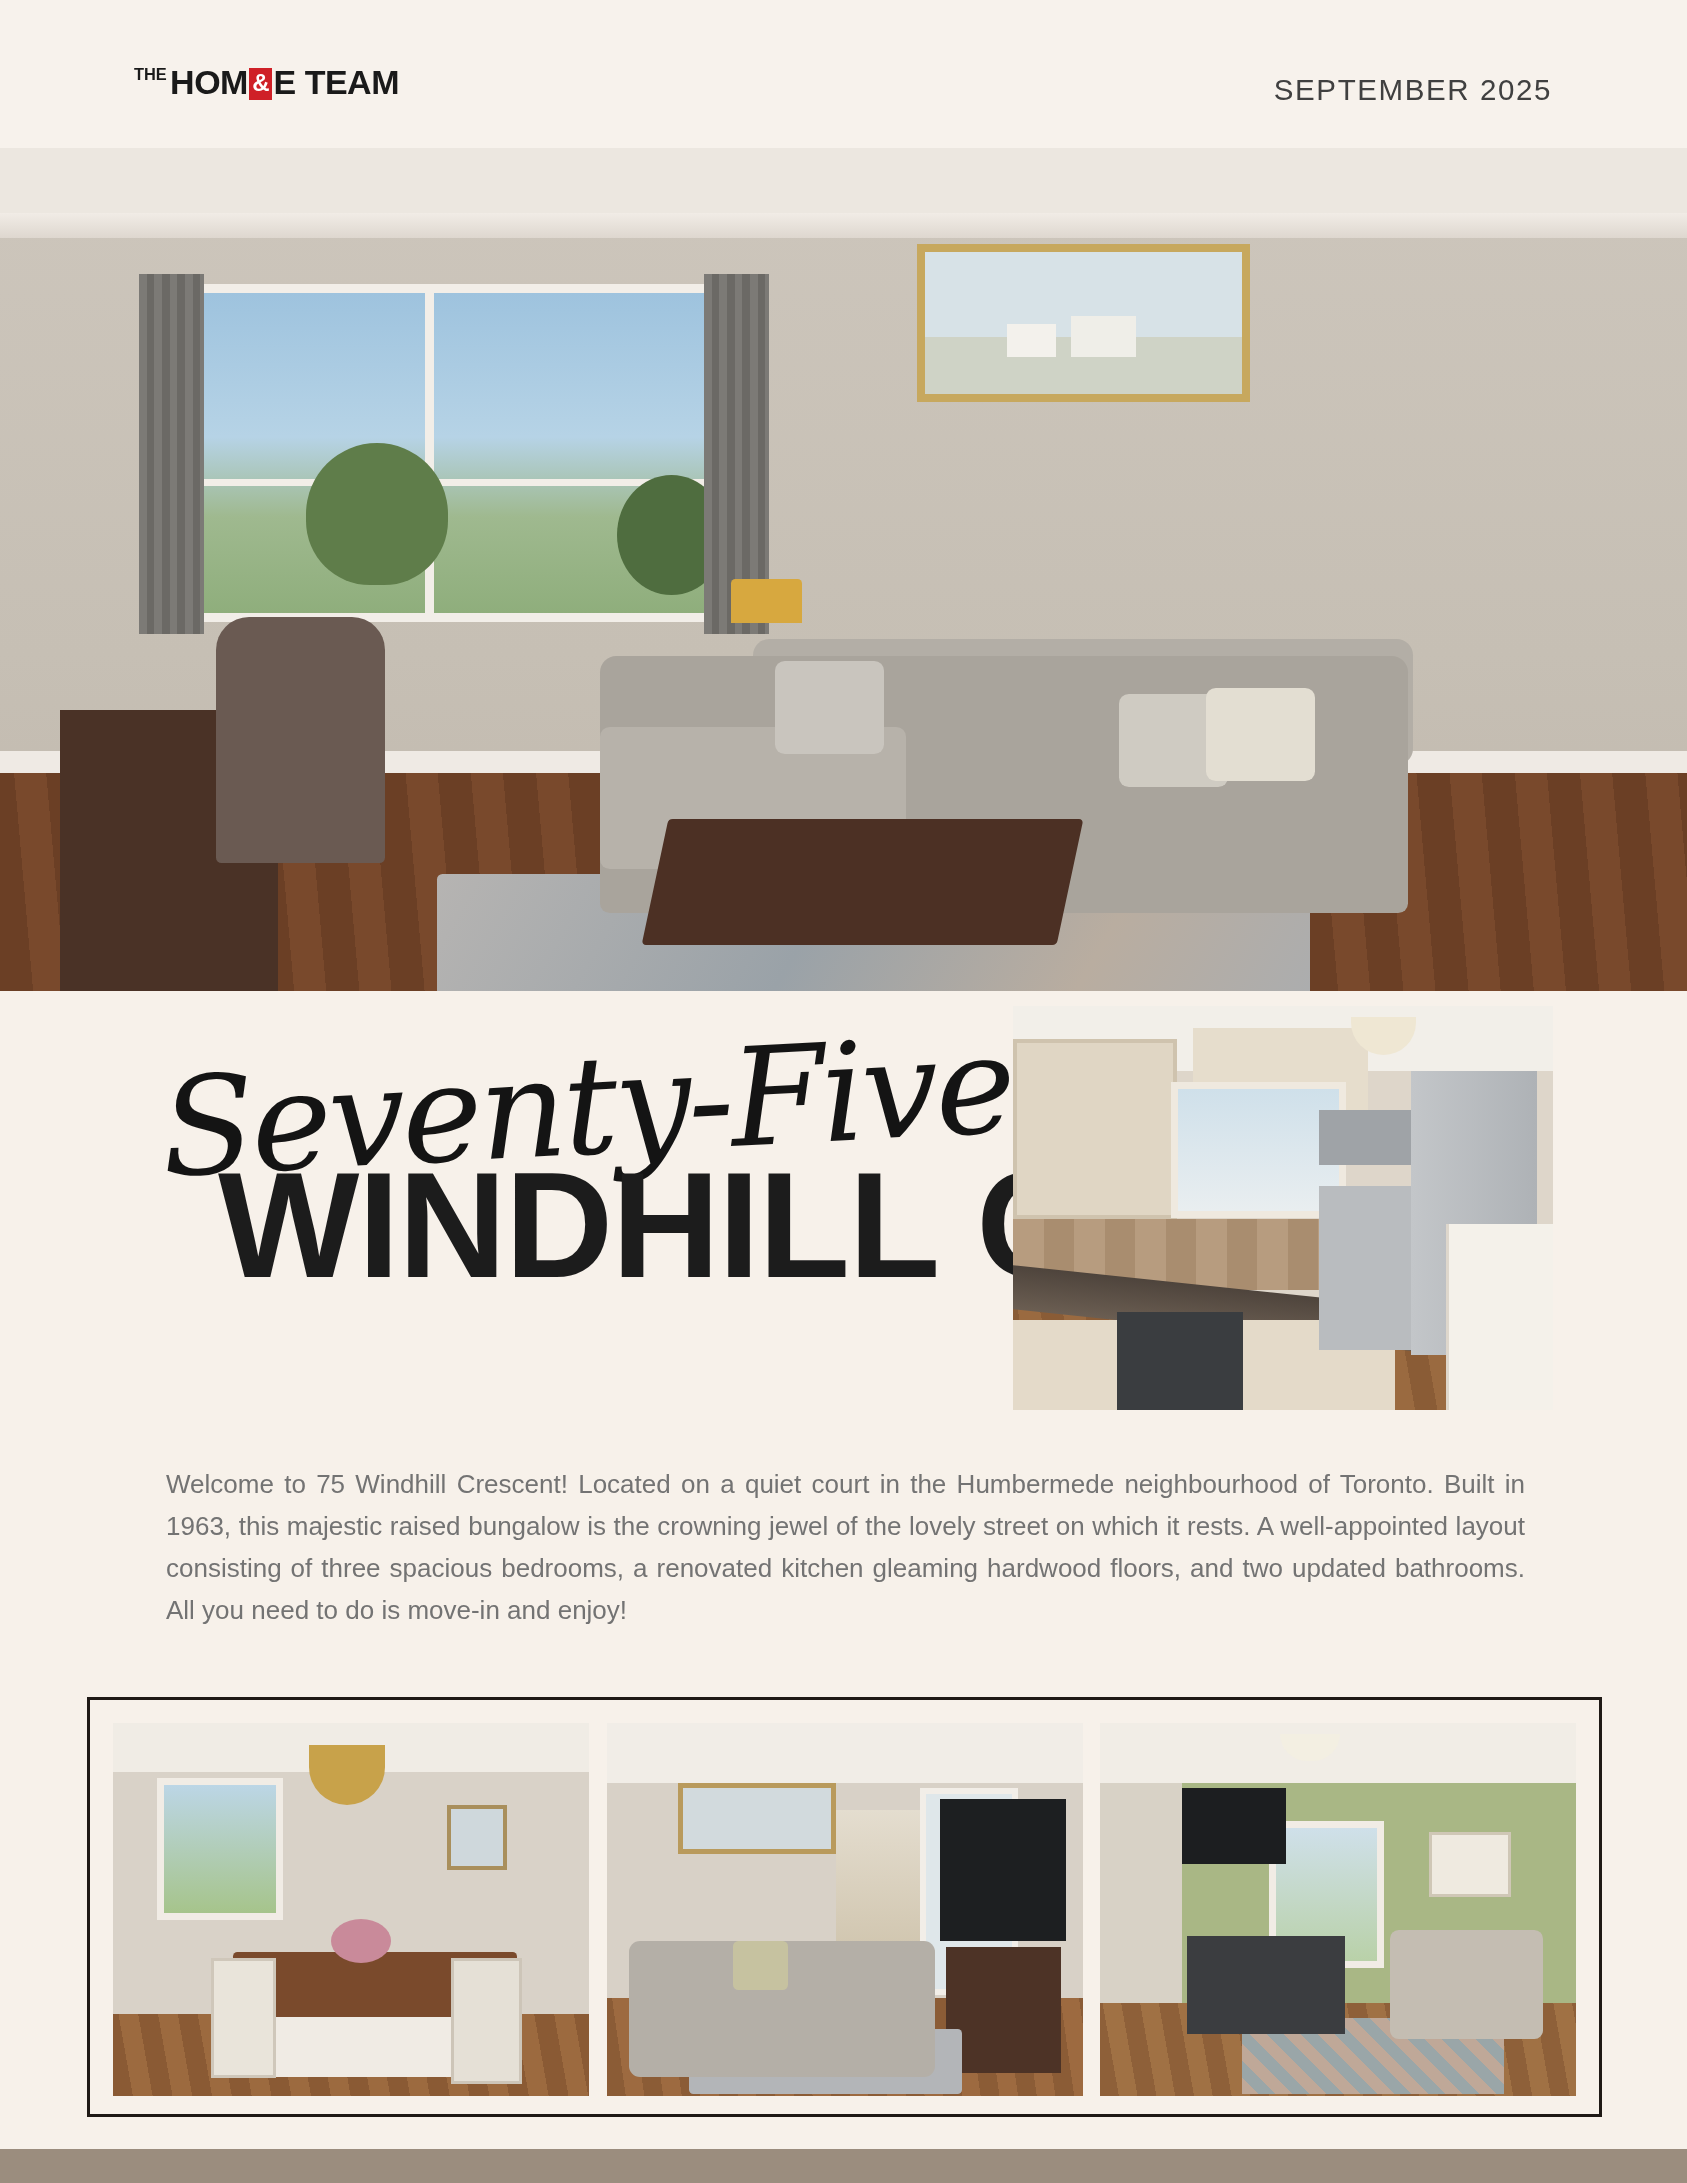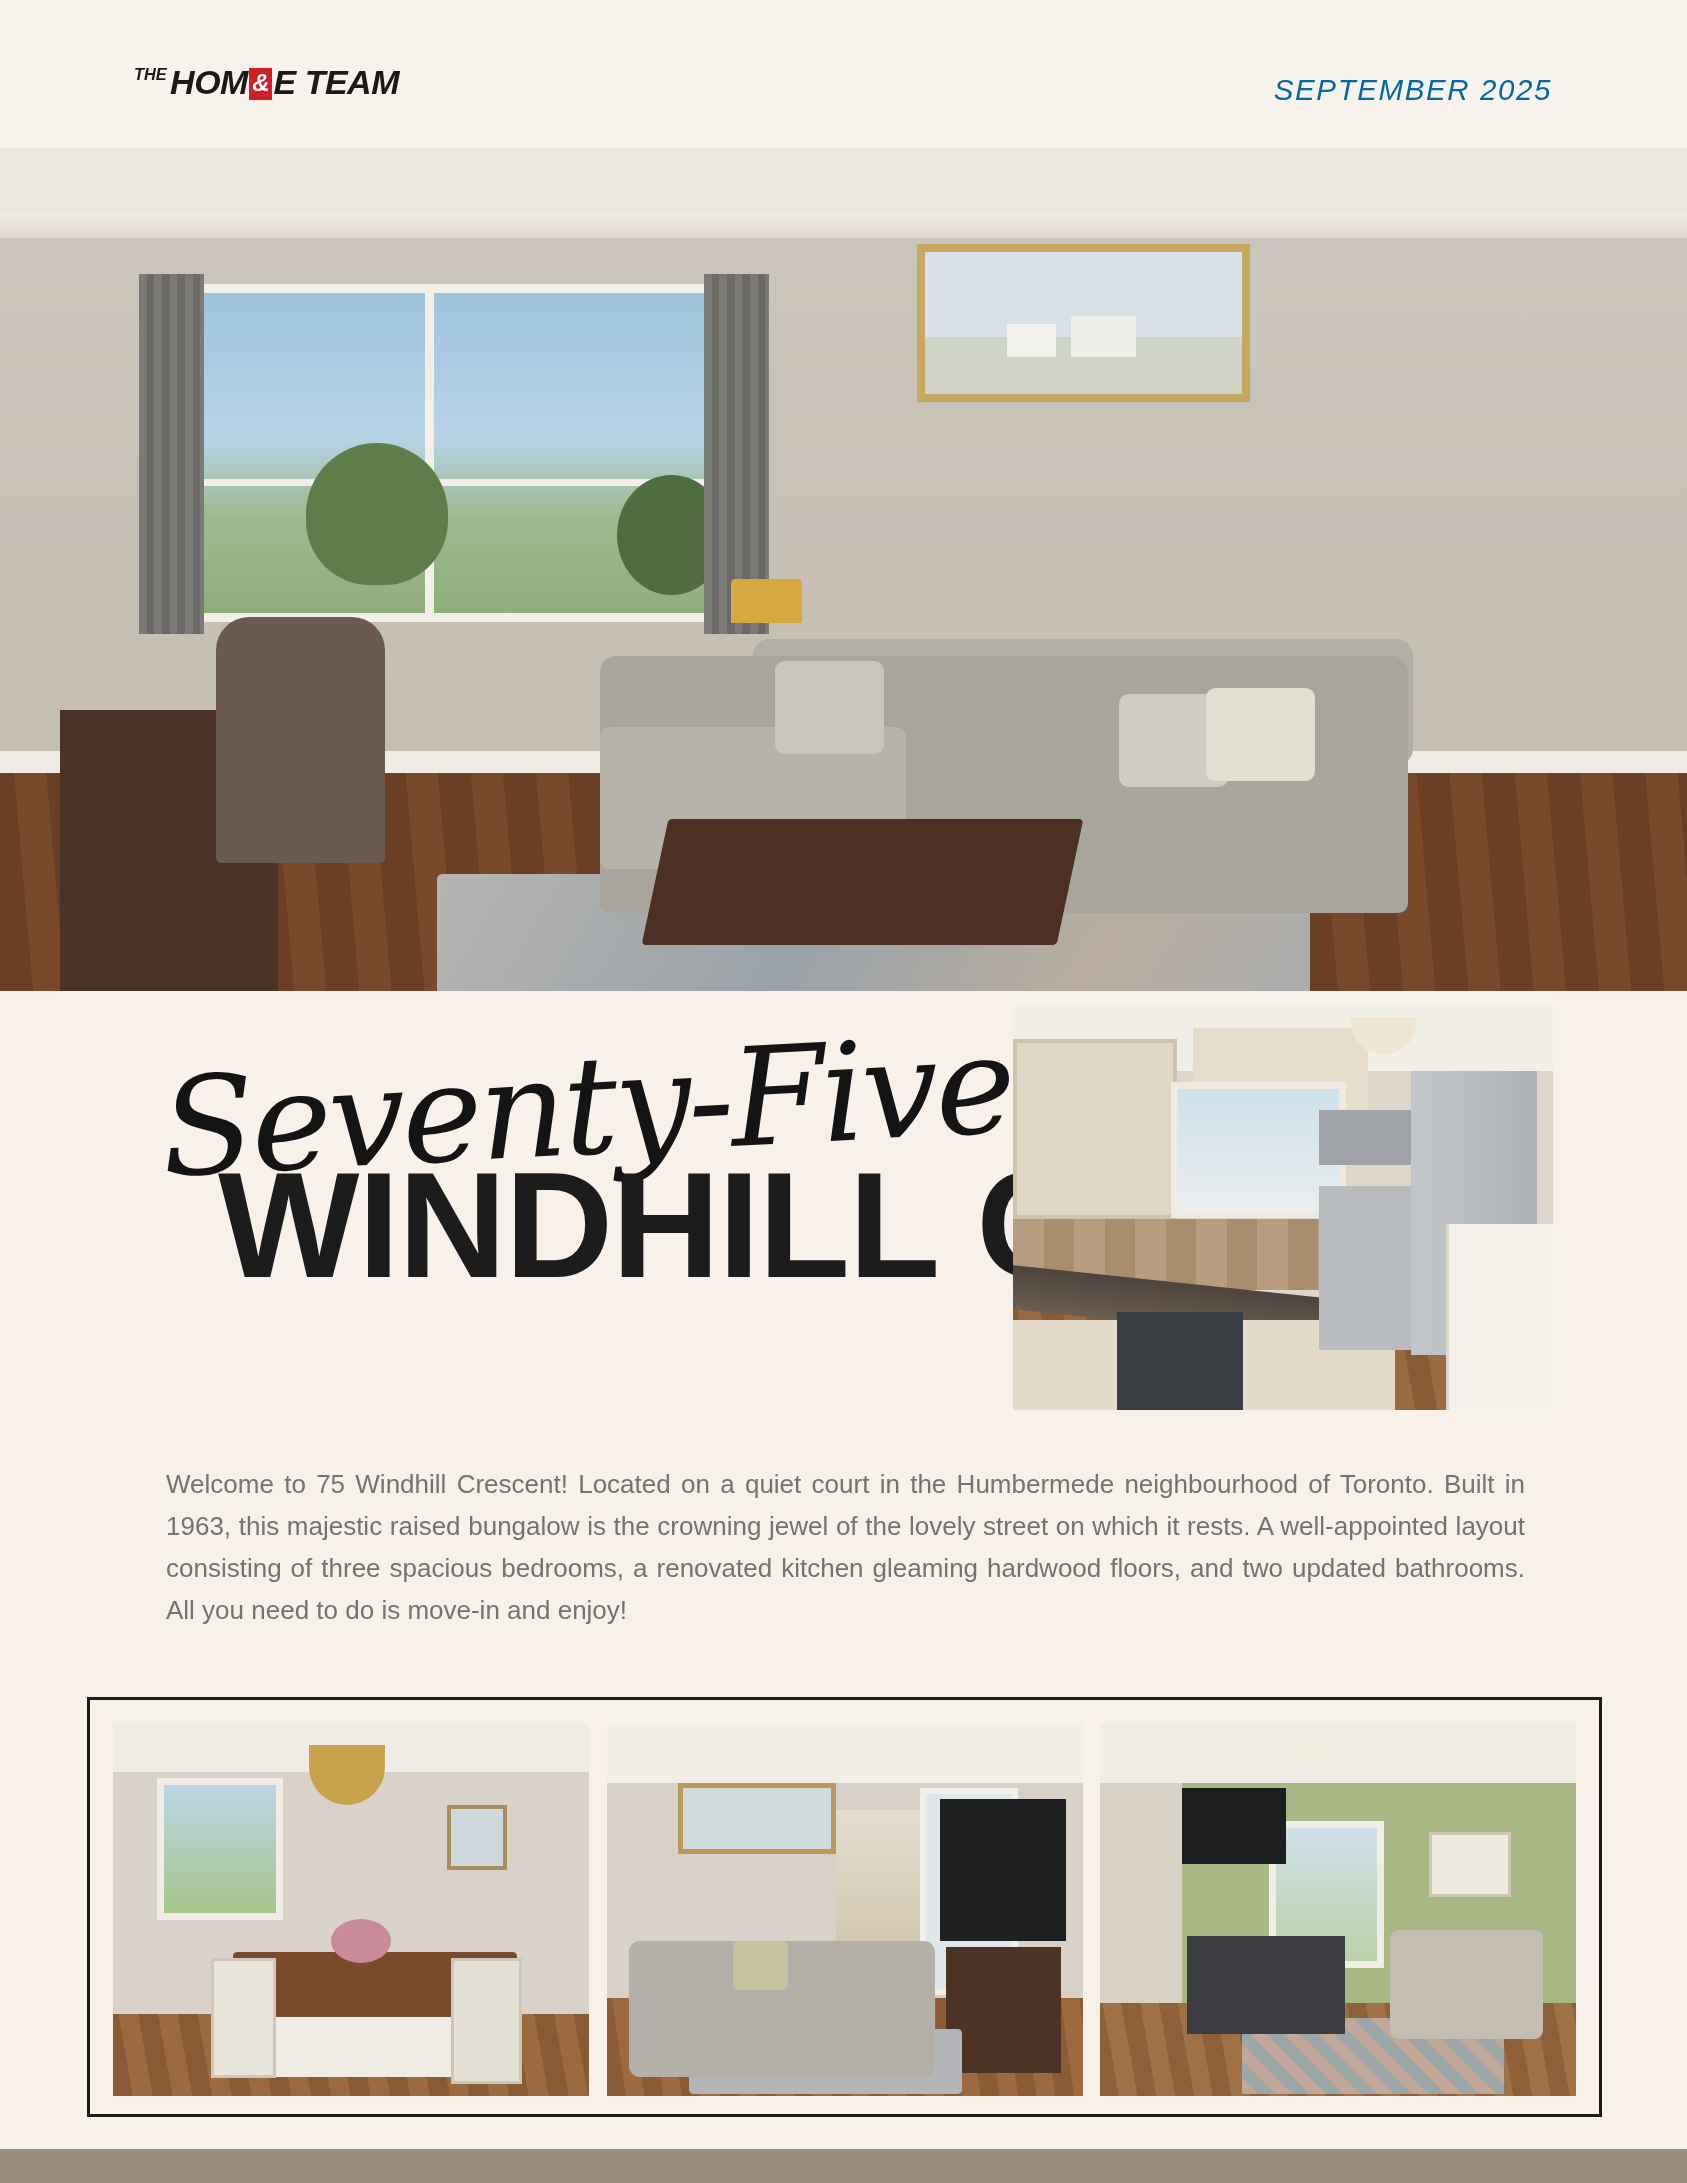--- a/index.html
+++ b/index.html
@@ -20,21 +20,20 @@
 
   
   .header {
     position: absolute;
     top: 0; left: 0;
     width: 1687px;
     height: 148px;
     background: #f7f2ec;
     display: flex;
     align-items: center;
-    font-style: italic;
   }
   .logo {
     position: absolute;
     left: 134px;
     top: 65px;
     display: flex;
     align-items: center;
   }
   .logo-the {
     font-size: 16.4px;
@@ -63,21 +62,21 @@
     line-height: 28px;
     vertical-align: 3.3px;
     margin: 0 1.1px;
   }
   .header-date {
     position: absolute;
     right: 135px;
     top: 73px;
     font-size: 29.5px;
     letter-spacing: 1.6px;
-    color: #0369a1;
+    color: #404040;
   }
 
   
   .hero {
     position: absolute;
     top: 148px;
     left: 0;
     width: 1687px;
     height: 843px;
     overflow: hidden;

